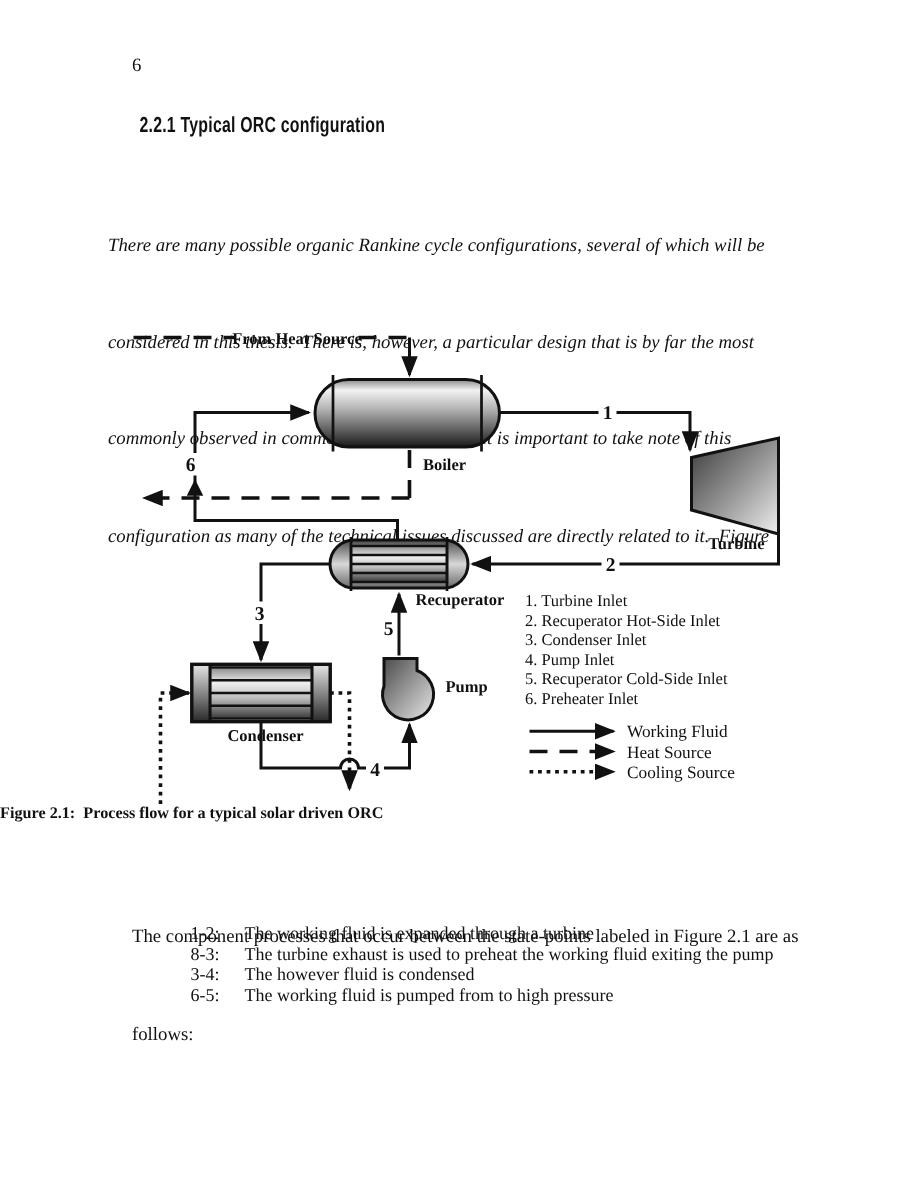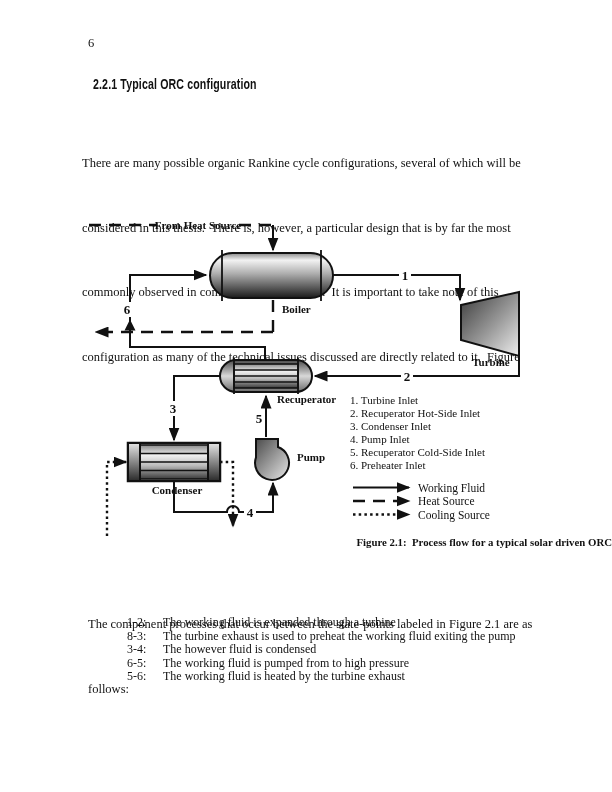--- a/index.html
+++ b/index.html
@@ -6,24 +6,24 @@
   .page {
     position:relative; width:612px; height:792px; background:#ffffff;
     font-family:"Liberation Serif", serif; color:#111; overflow:hidden;
   }
   .pagenum { position:absolute; left:88px; top:36px; font-size:12.5px; }
   .heading { position:absolute; left:87px; top:70px; margin:6px; font-size:14.5px;
              font-family:"Liberation Sans", sans-serif; font-weight:bold; }
   .heading .condensed { display:inline-block; transform:scaleX(0.73);
              transform-origin:0 50%; white-space:pre; letter-spacing:0.2px; }
   .para { position:absolute; font-size:12.5px; line-height:21.5px; white-space:pre; }
-  .p1 { left:82px; top:110px; }
+  .p1 { left:72px; top:110px;font-style:italic; }
   .p2 { left:88px; top:571px; }
   .diagram { position:absolute; left:88px; top:218px; width:450px; height:322px; }
-  .caption { position:absolute; left:0; top:536px; width:612px; text-align:right;
+  .caption { position:absolute; left:0; top:536px; width:612px; text-align:left;
              font-weight:bold; font-size:10.8px; white-space:pre; }
   .plist { position:absolute; left:127px; top:616px; font-size:12px; line-height:13.5px; }
   .plist .row { white-space:pre; }
   .plist .key { display:inline-block; width:36px; }
   
   svg { font-family:"Liberation Serif", serif; }
   svg text { fill:#111; }
   .wf   { stroke:#111; stroke-width:2;   fill:none; }
   .dash { stroke:#111; stroke-width:2.4; fill:none; stroke-dasharray:12 8; }
   .dot  { stroke:#111; stroke-width:2.4; fill:none; stroke-dasharray:2.5 3.2; }
@@ -173,16 +173,15 @@
   <div class="para p2">
     <div>The component processes that occur between the state-points labeled in Figure 2.1 are as</div>
     <div>follows:</div>
   </div>
 
   <div class="plist">
     <div class="row"><span class="key">1-2:</span><span class="txt">The working fluid is expanded through a turbine</span></div>
     <div class="row"><span class="key">8-3:</span><span class="txt">The turbine exhaust is used to preheat the working fluid exiting the pump</span></div>
     <div class="row"><span class="key">3-4:</span><span class="txt">The however fluid is condensed</span></div>
     <div class="row"><span class="key">6-5:</span><span class="txt">The working fluid is pumped from to high pressure</span></div>
-    <div class="row"><span class="key">5-6:</span><span class="txt">The working fluid is heated by the turbine exhaust</span></div>
   </div>
 
 </div>
 
 </body></html>

